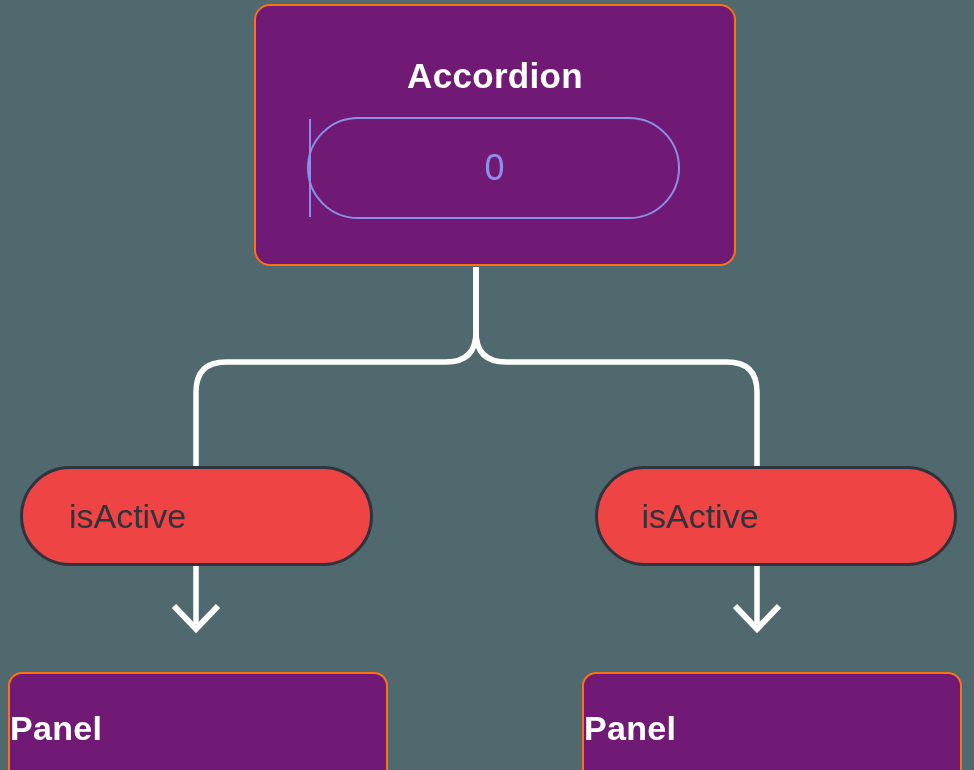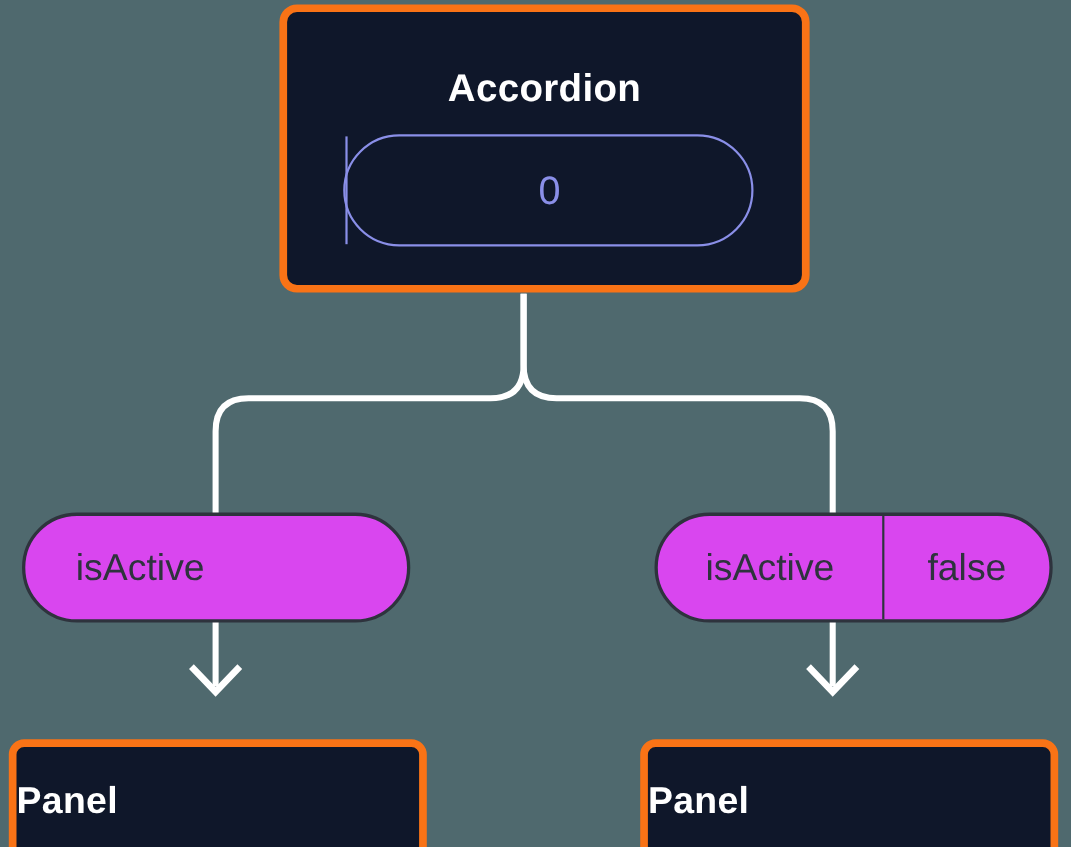--- a/index.html
+++ b/index.html
@@ -21,22 +21,22 @@
     height: 770px;
   }
   svg.connectors {
     position: absolute;
     left: 0;
     top: 0;
     z-index: 1;
   }
   .node {
     position: absolute;
-    background: #0f172a;
-    border: 7px solid #f97316;
+    background: #701a75;
+    border: 2px solid #f97316;
     border-radius: 16px;
     box-sizing: border-box;
     z-index: 2;
     color: #ffffff;
   }
   .accordion-box {
     left: 254px;
     top: 4px;
     width: 482px;
     height: 262px;
@@ -75,21 +75,21 @@
   .state-pill .cell-value {
     flex: 1;
     border-left: 2px solid #8a8fe8;
     display: flex;
     align-items: center;
     justify-content: center;
     font-size: 36px;
   }
   .prop-pill {
     position: absolute;
-    background: #d946ef;
+    background: #ef4444;
     border: 3px solid #2e333d;
     border-radius: 52px;
     box-sizing: border-box;
     height: 100px;
     display: flex;
     align-items: stretch;
     z-index: 2;
     color: #2e333d;
   }
   .prop-pill .cell-name {
@@ -155,21 +155,20 @@
       <div class="cell-value">0</div>
     </div>
   </div>
 
   <div class="prop-pill prop-pill-left">
     <div class="cell-name">isActive</div>
   </div>
 
   <div class="prop-pill prop-pill-right">
     <div class="cell-name">isActive</div>
-    <div class="cell-value">false</div>
   </div>
 
   <div class="node panel-box panel-box-left">
     <div class="panel-title">Panel</div>
   </div>
 
   <div class="node panel-box panel-box-right">
     <div class="panel-title">Panel</div>
   </div>
 

